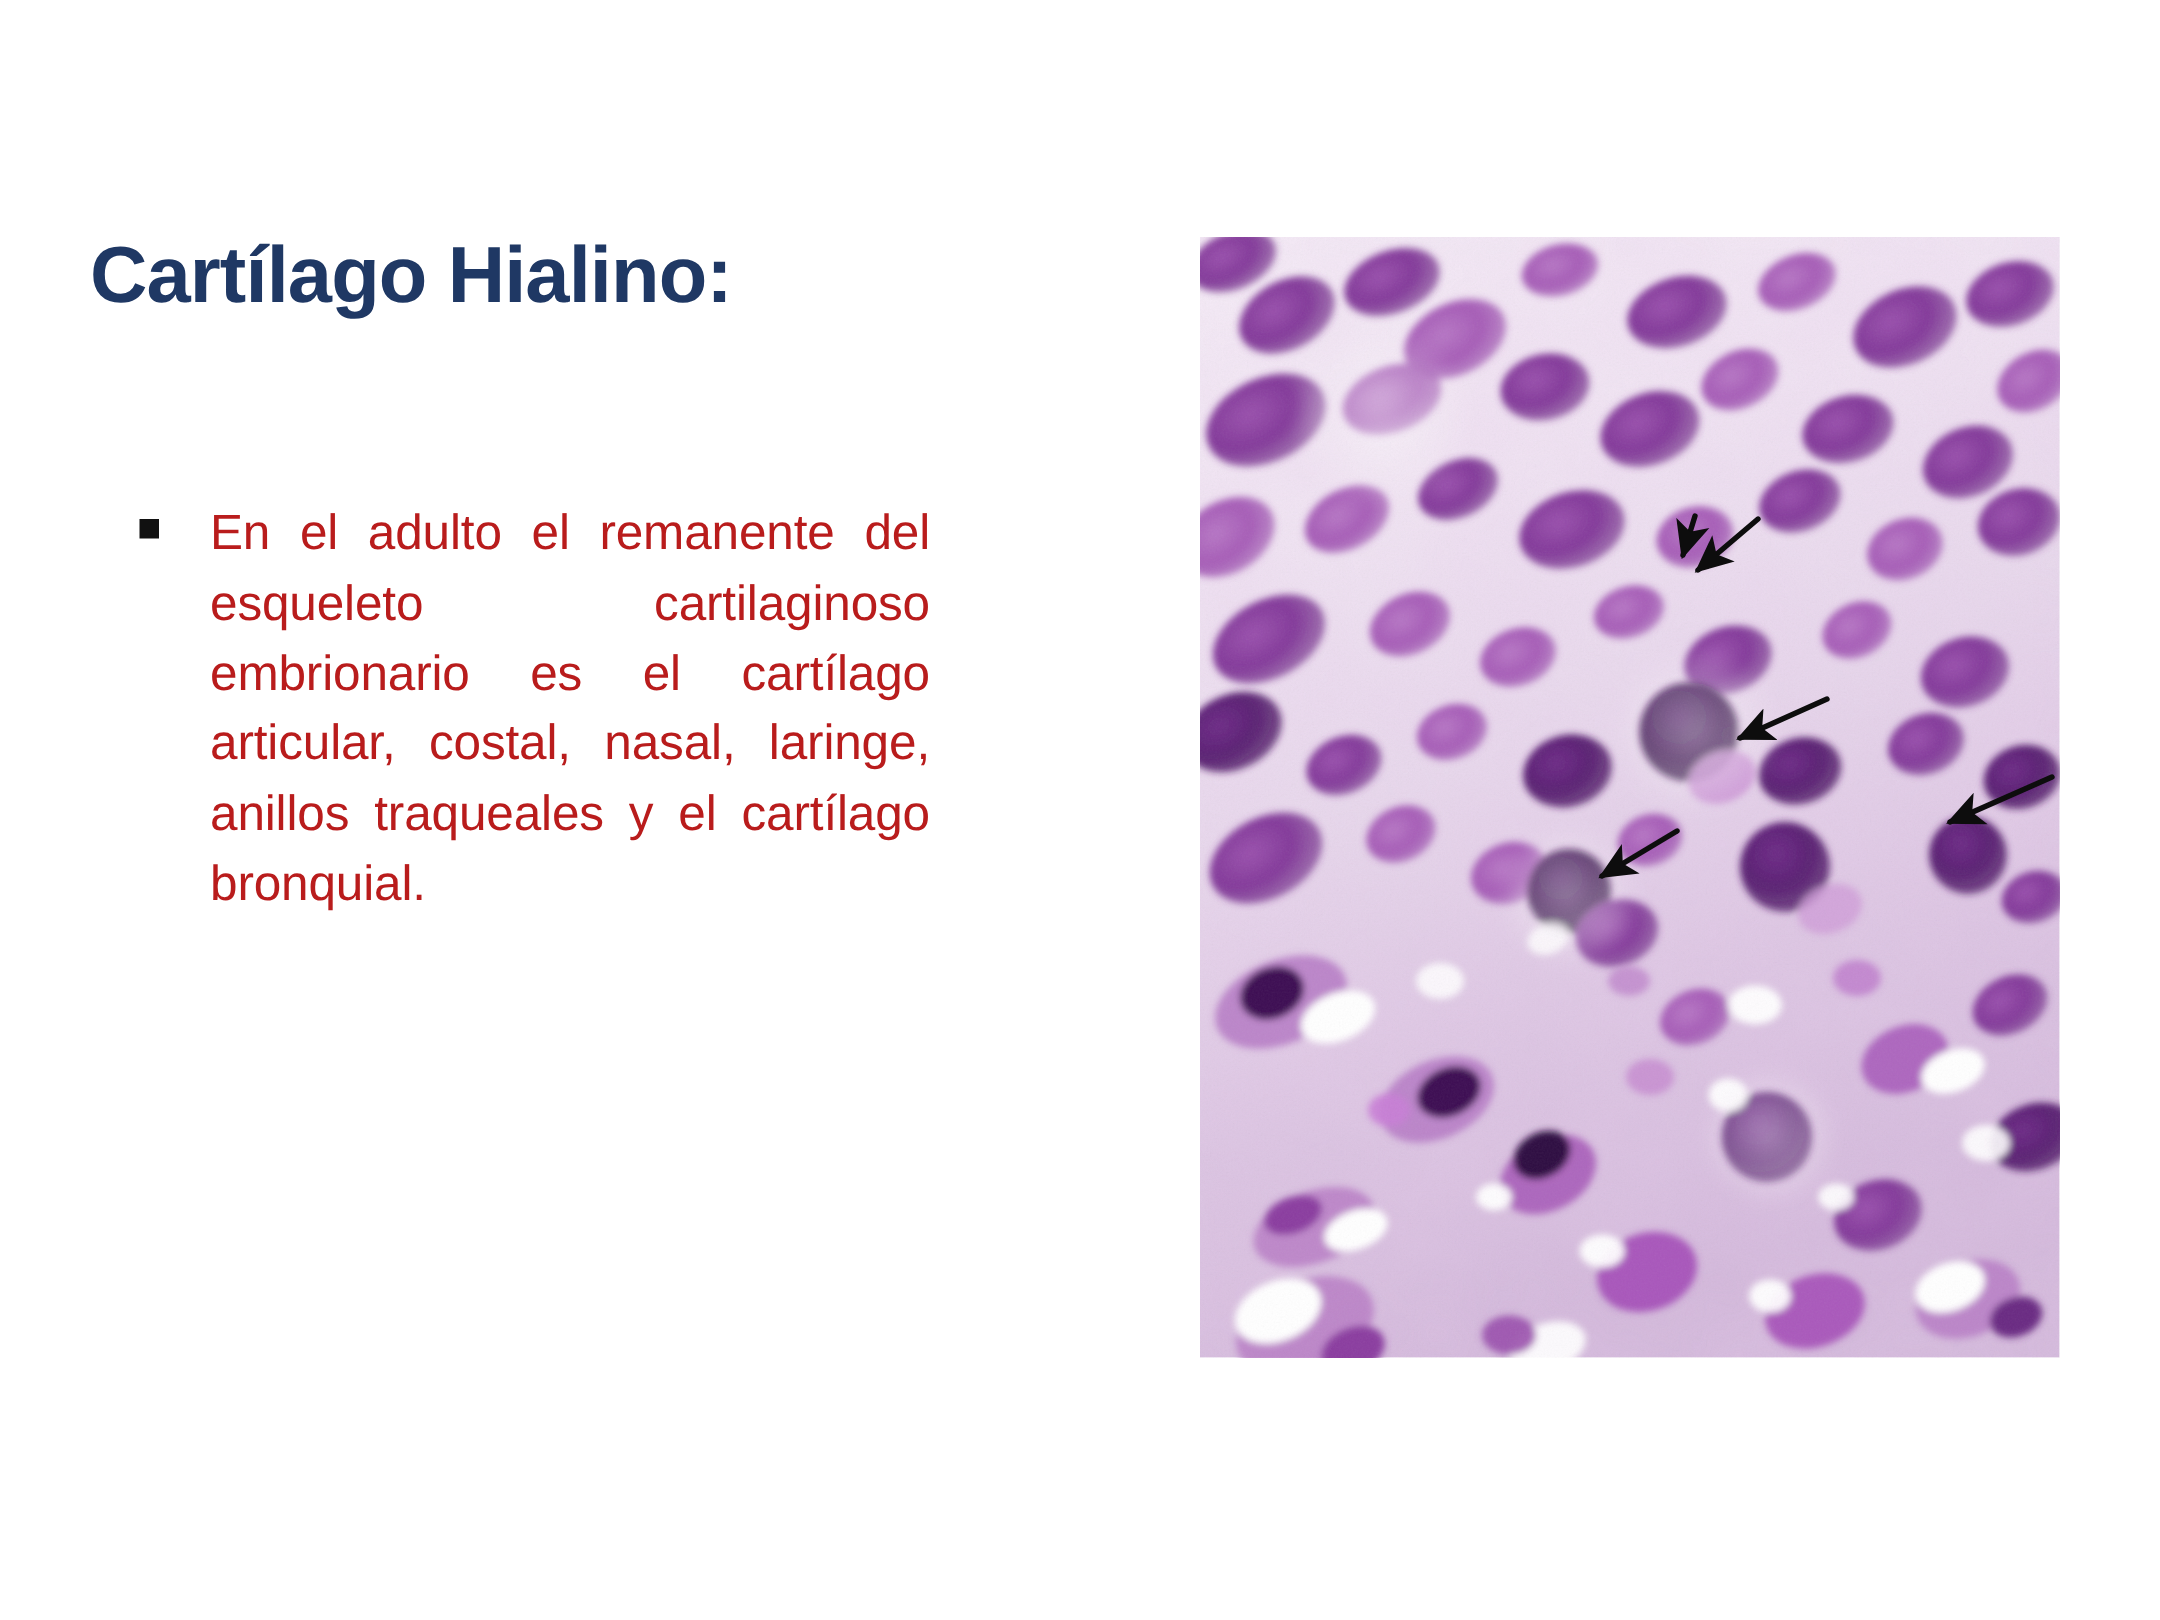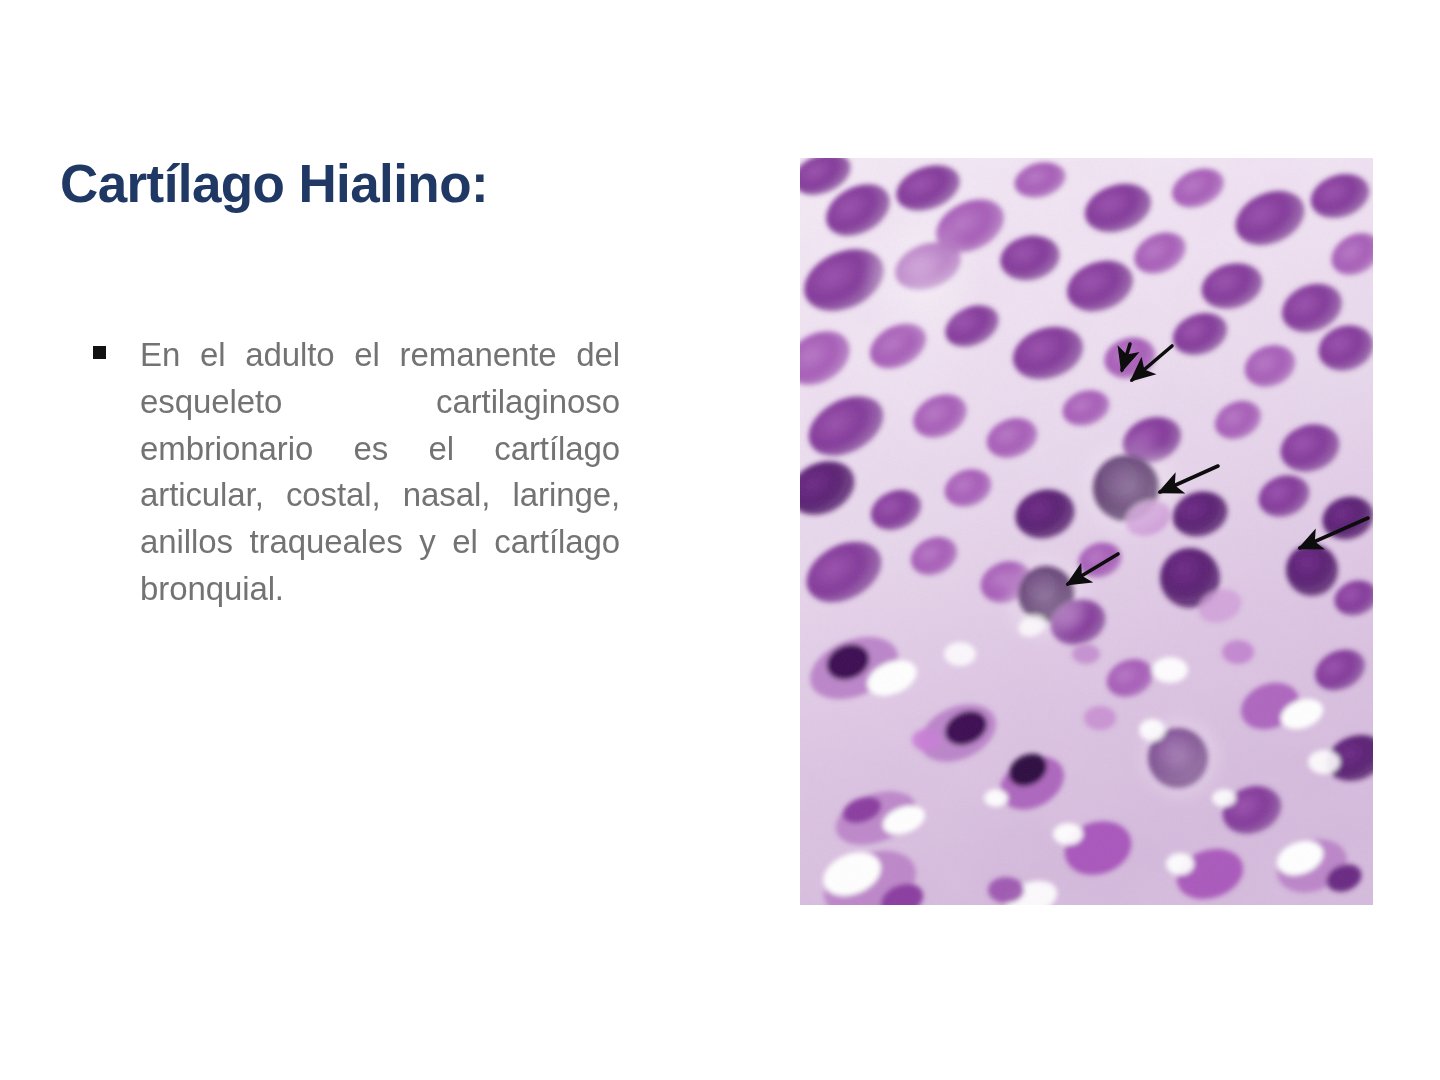--- a/index.html
+++ b/index.html
@@ -51,21 +51,21 @@
     position: absolute;
     left: 5px;
     top: 14px;
     width: 13px;
     height: 13px;
     background: #111111;
   }
   .bullet-text {
     font-size: 33px;
     line-height: 46.8px;
-    color: #737373;
+    color: #b91c1c;
     text-align: justify;
     text-justify: inter-word;
     hyphens: none;
     letter-spacing: -0.1px;
   }
   
   .bullet-text::after {
     content: "";
     display: inline-block;
     width: 100%;

